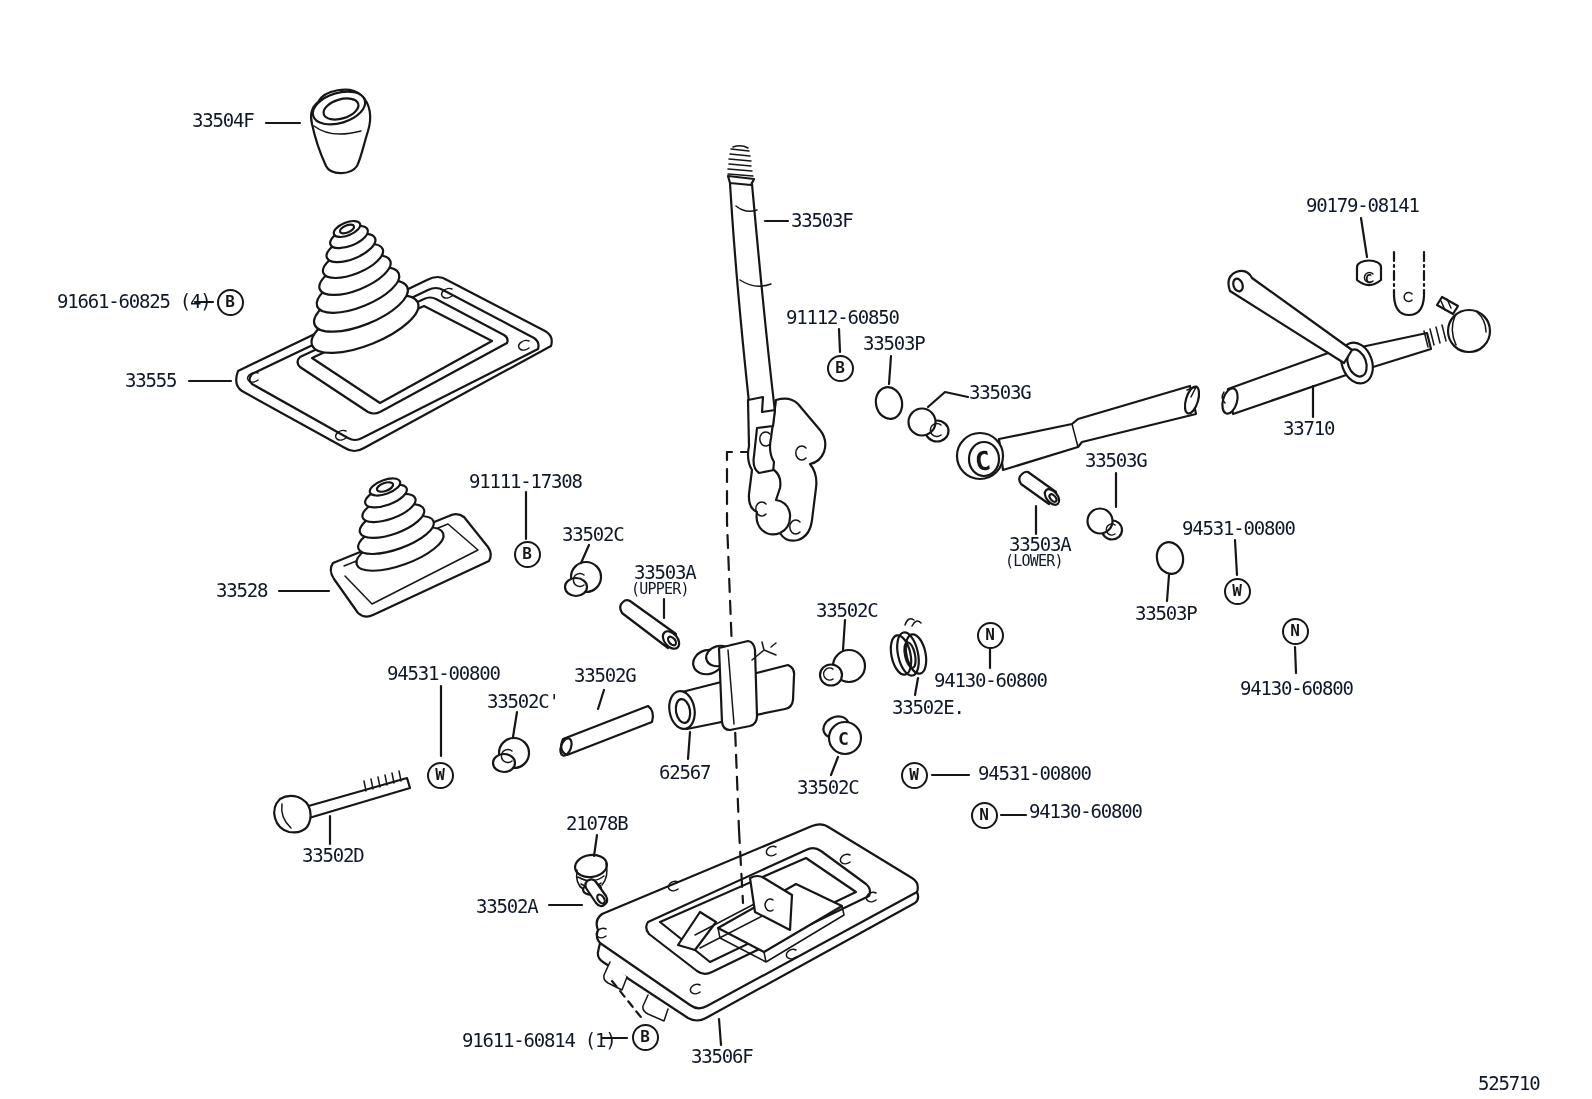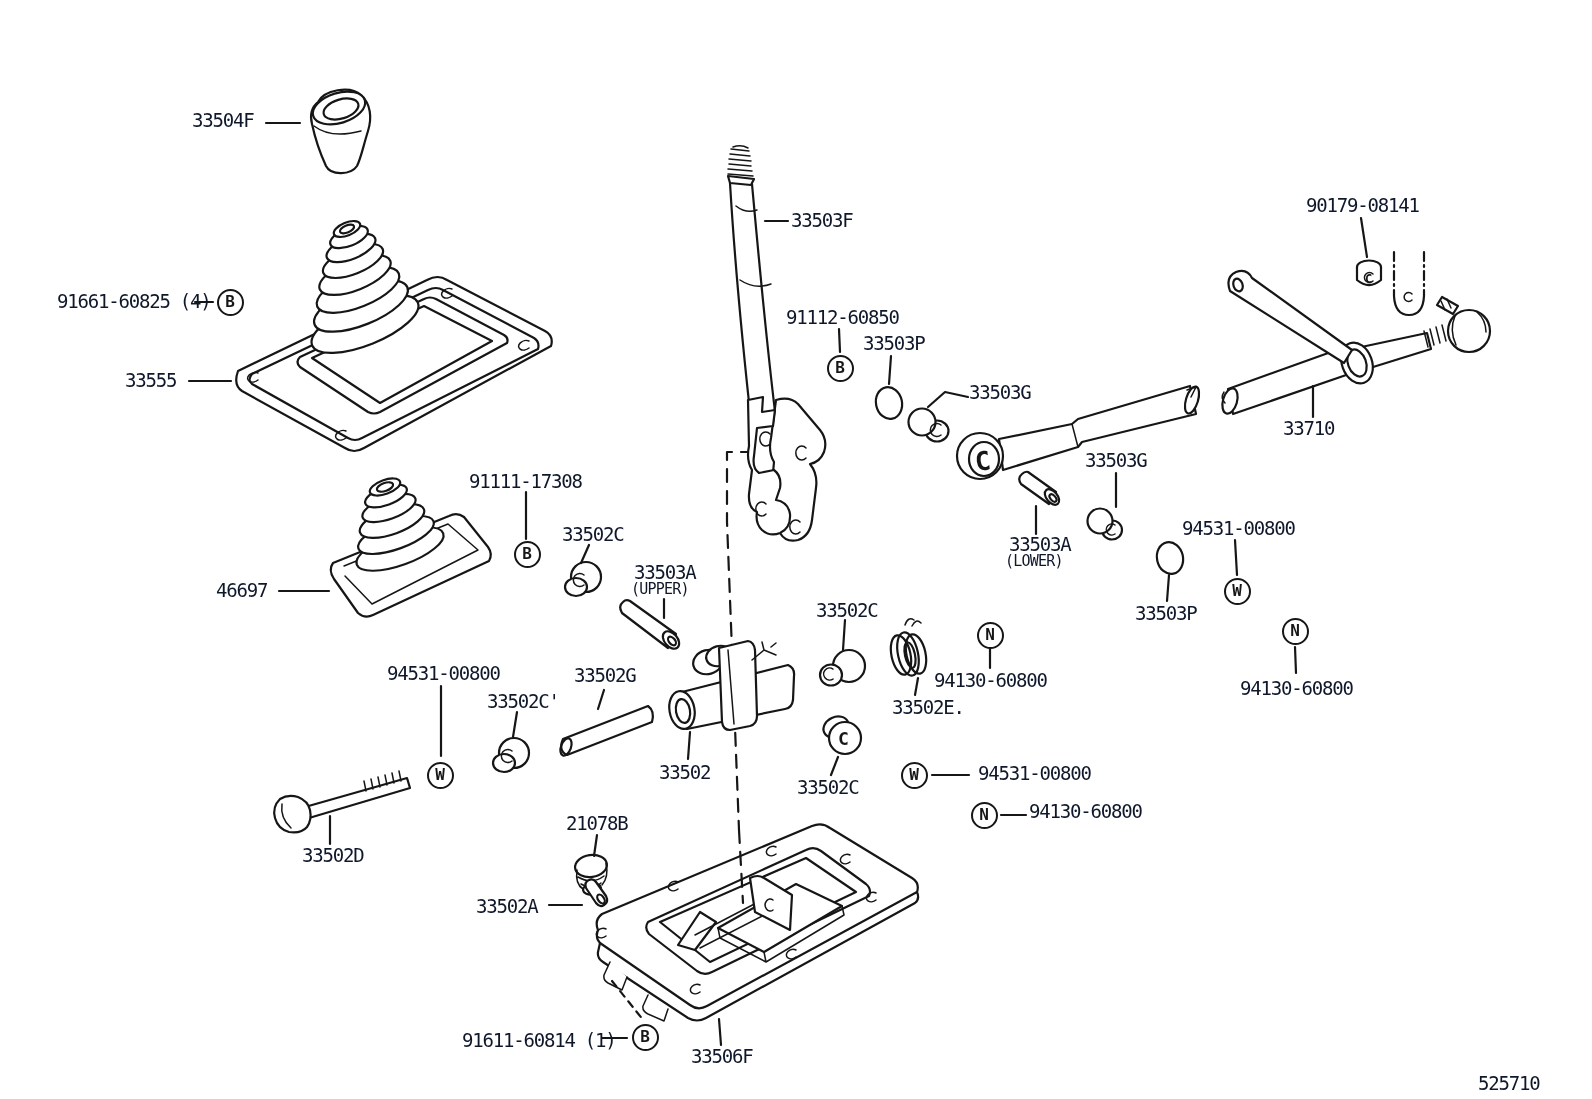--- a/index.html
+++ b/index.html
@@ -272,21 +272,21 @@
   </g>
 
   <text x="975" y="470" font-size="26" transform="rotate(-8 985 462)">C</text>
   <text x="838" y="745" font-size="18">C</text>
   <text x="1365" y="283" font-size="12">C</text>
 </svg>
 
 <div class="lbl" style="left:192px;top:111px">33504F</div>
 <div class="lbl" style="left:57px;top:292px">91661-60825 (4)</div>
 <div class="lbl" style="left:125px;top:371px">33555</div>
-<div class="lbl" style="left:216px;top:581px">46697</div>
+<div class="lbl" style="left:216px;top:581px">33528</div>
 <div class="lbl" style="left:469px;top:472px">91111-17308</div>
 <div class="lbl" style="left:562px;top:525px">33502C</div>
 <div class="lbl" style="left:634px;top:563px">33503A</div>
 <div class="lbl sub" style="left:631px;top:582px">(UPPER)</div>
 <div class="lbl" style="left:791px;top:211px">33503F</div>
 <div class="lbl" style="left:786px;top:308px">91112-60850</div>
 <div class="lbl" style="left:863px;top:334px">33503P</div>
 <div class="lbl" style="left:969px;top:383px">33503G</div>
 <div class="lbl" style="left:1085px;top:451px">33503G</div>
 <div class="lbl" style="left:1009px;top:535px">33503A</div>
@@ -298,21 +298,21 @@
 <div class="lbl" style="left:1240px;top:679px">94130-60800</div>
 <div class="lbl" style="left:934px;top:671px">94130-60800</div>
 <div class="lbl" style="left:892px;top:698px">33502E.</div>
 <div class="lbl" style="left:816px;top:601px">33502C</div>
 <div class="lbl" style="left:797px;top:778px">33502C</div>
 <div class="lbl" style="left:978px;top:764px">94531-00800</div>
 <div class="lbl" style="left:1029px;top:802px">94130-60800</div>
 <div class="lbl" style="left:387px;top:664px">94531-00800</div>
 <div class="lbl" style="left:487px;top:692px">33502C'</div>
 <div class="lbl" style="left:574px;top:666px">33502G</div>
-<div class="lbl" style="left:659px;top:763px">33502</div>
+<div class="lbl" style="left:659px;top:763px">62567</div>
 <div class="lbl" style="left:302px;top:846px">33502D</div>
 <div class="lbl" style="left:566px;top:814px">21078B</div>
 <div class="lbl" style="left:476px;top:897px">33502A</div>
 <div class="lbl" style="left:462px;top:1031px">91611-60814 (1)</div>
 <div class="lbl" style="left:691px;top:1047px">33506F</div>
 <div class="lbl" style="left:1478px;top:1074px">525710</div>
 
 <div class="marker" style="left:216.5px;top:288.5px">B</div>
 <div class="marker" style="left:826.5px;top:354.5px">B</div>
 <div class="marker" style="left:513.5px;top:540.5px">B</div>

